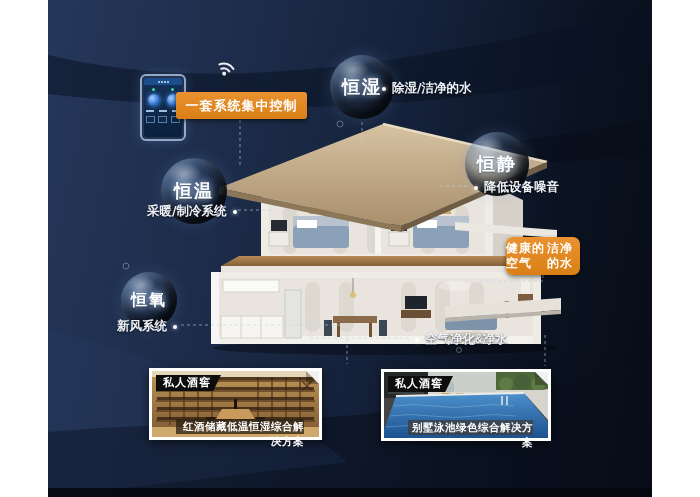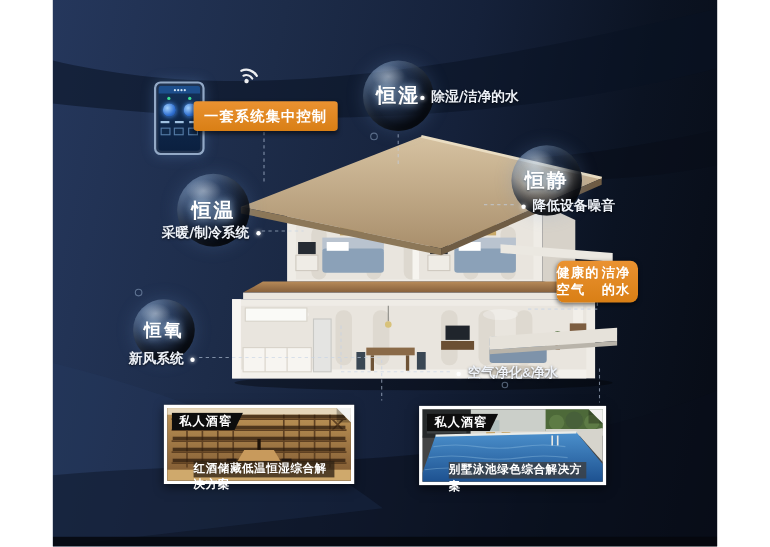--- a/index.html
+++ b/index.html
@@ -63,21 +63,21 @@
   .phone-keys i{width:7px;height:5px;border:1px solid #567da8;background:#10294a;display:block;}
   .wifi{position:absolute;left:166px;top:56px;width:24px;height:24px;transform:rotate(18deg);opacity:.92;}
 
   
   .photo{position:absolute;border:3px solid #ffffff;box-shadow:0 3px 9px rgba(0,0,0,.55);background:#444;}
   .photo-wine{left:101px;top:368px;width:167px;height:66px;}
   .photo-pool{left:333px;top:369px;width:164px;height:66px;}
   .photo svg{position:absolute;left:0;top:0;width:100%;height:100%;}
   .photo-badge{position:absolute;top:4px;left:4px;background:#0d0d0d;color:#fff;font-size:11px;font-weight:bold;
     line-height:16px;padding:0 10px 0 7px;letter-spacing:1px;clip-path:polygon(0 0,100% 0,88% 100%,0 100%);}
-  .photo-caption{position:absolute;left:0;right:15px;bottom:3px;height:15px;line-height:15px;text-align:left;
+  .photo-caption{position:absolute;left:0;right:15px;bottom:3px;height:15px;line-height:15px;text-align:right;
     color:#fff;font-size:10.5px;font-weight:600;letter-spacing:.5px;margin-left:24px;}
   .cap-wine{background:rgba(48,34,20,.78);}
   .cap-pool{background:rgba(62,62,62,.78);}
   .photo-fold{position:absolute;top:0;right:0;width:0;height:0;
     border-top:13px solid #f1f1ef;border-left:13px solid transparent;}
   .photo-fold::after{content:"";position:absolute;left:-13px;top:-13px;width:0;height:0;
     border-bottom:13px solid rgba(0,0,0,.28);border-right:13px solid transparent;}
 </style>
 </head>
 <body>

